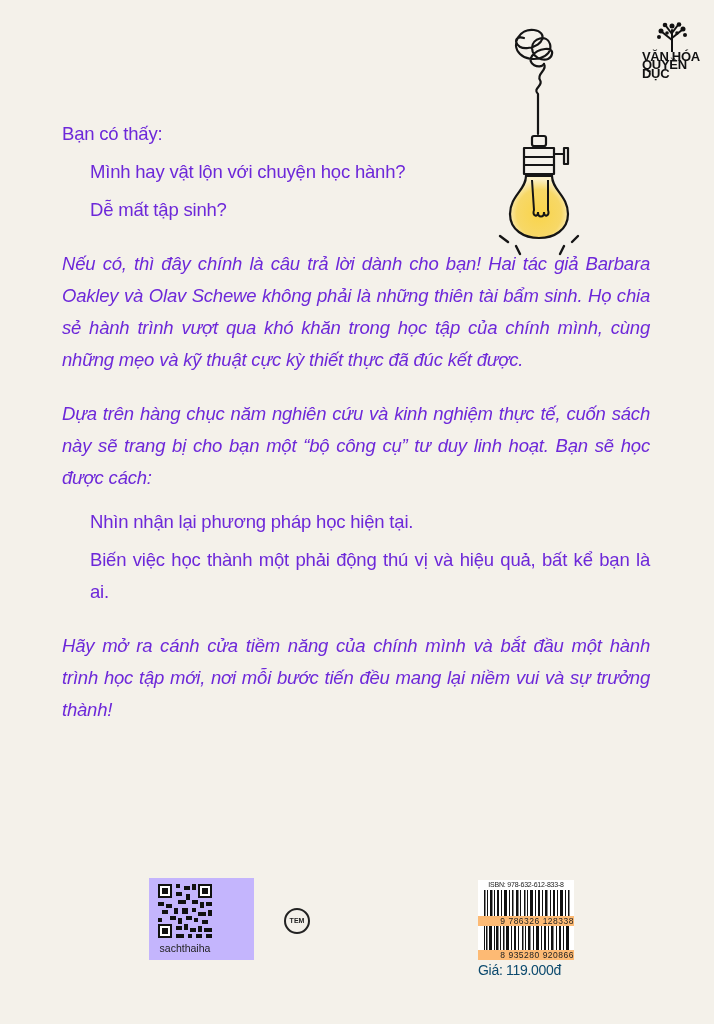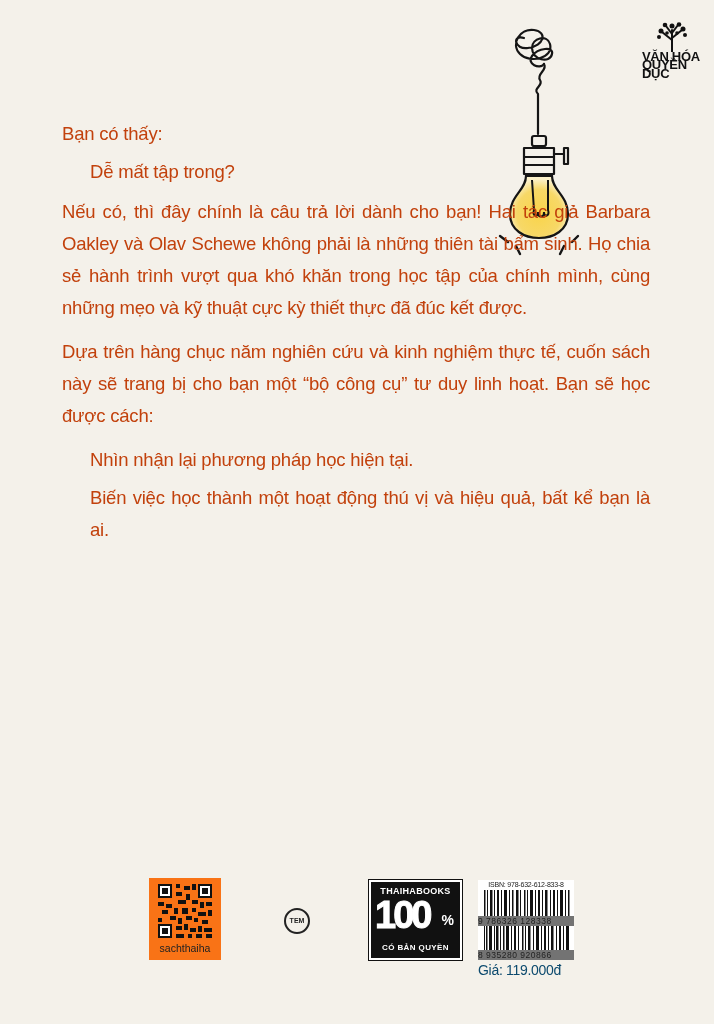--- a/index.html
+++ b/index.html
@@ -22,34 +22,35 @@
   .logo .l1 { top:30px; }
   .logo .l2 { top:38px; }
 
   
   .bulb { position:absolute; left:492px; top:24px; width:100px; height:232px; }
 
   
   .text {
     position:absolute; left:62px; top:118px; width:588px;
     font-family:"Liberation Sans", sans-serif;
-    font-size:18.5px; line-height:32px; color:#c2410c;
+    font-size:18.5px; line-height:32px; color:#6d28d9;
     letter-spacing:-0.2px;
   }
   .text p { margin:0; }
   .text .intro { margin-bottom:6px; }
   .text .q { padding-left:28px; margin-bottom:6px; }
-  .text .para { text-align:justify; margin-top:8px; margin-bottom:12px; }
+  .text .para { text-align:justify; margin-top:22px; margin-bottom:12px;font-style:italic; }
   .text .li { padding-left:28px; margin-bottom:6px; text-align:justify; }
   .text .li.wrap { margin-bottom:12px; }
 
   
   .qr {
     position:absolute; left:149px; top:878px; width:72px; height:82px;
-    background:#f97316;
+    background:#c4b5fd;
+    padding-left:33px;
   }
   .qr svg { position:absolute; left:9px; top:6px; }
   .qr .cap {
     position:absolute; left:0; width:72px; top:64px; text-align:center;
     font-size:10.5px; color:#222;
   }
   .tem {
     position:absolute; left:284px; top:908px; width:22px; height:22px;
     border:2px solid #222; border-radius:50%;
     font-size:7px; font-weight:bold; text-align:center; line-height:22px; color:#222;
@@ -78,22 +79,22 @@
   }
   .barcode {
     position:absolute; left:478px; top:880px; width:96px; height:80px;
     background:#fff;
   }
   .barcode .isbn {
     position:absolute; top:1px; left:0; width:100%; text-align:center;
     font-size:7px; color:#222; letter-spacing:-0.2px;
   }
   .barcode .num {
-    position:absolute; left:0; width:100%; text-align:left;
-    font-size:8.5px; color:#222; letter-spacing:0.5px; background:#737373;
+    position:absolute; left:0; width:100%; text-align:right;
+    font-size:8.5px; color:#222; letter-spacing:0.5px; background:#fdba74;
   }
   .barcode .n1 { top:36px; }
   .barcode .n2 { top:70px; }
   .barcode svg { position:absolute; left:4px; }
   .price {
     position:absolute; left:478px; top:962px; width:100px;
     font-size:14px; color:#0c4a6e; letter-spacing:-0.3px;
   }
 </style>
 </head>
@@ -153,25 +154,27 @@
     <g stroke="#151515" stroke-width="2.4" stroke-linecap="round">
       <line x1="8" y1="212" x2="16" y2="218"></line>
       <line x1="24" y1="222" x2="28" y2="230"></line>
       <line x1="72" y1="222" x2="68" y2="230"></line>
       <line x1="86" y1="212" x2="80" y2="218"></line>
     </g>
   </svg>
 
   <div class="text">
     <p class="intro">Bạn có thấy:</p>
-    <p class="q">Dễ mất tập trong?</p>
+    <p class="q">Mình hay vật lộn với chuyện học hành?</p>
+    <p class="q">Dễ mất tập sinh?</p>
     <p class="para" style="width:588px">Nếu có, thì đây chính là câu trả lời dành cho bạn! Hai tác giả Barbara Oakley và Olav Schewe không phải là những thiên tài bẩm sinh. Họ chia sẻ hành trình vượt qua khó khăn trong học tập của chính mình, cùng những mẹo và kỹ thuật cực kỳ thiết thực đã đúc kết được.</p>
     <p class="para">Dựa trên hàng chục năm nghiên cứu và kinh nghiệm thực tế, cuốn sách này sẽ trang bị cho bạn một “bộ công cụ” tư duy linh hoạt. Bạn sẽ học được cách:</p>
     <p class="li">Nhìn nhận lại phương pháp học hiện tại.</p>
-    <p class="li wrap">Biến việc học thành một hoạt động thú vị và hiệu quả, bất kể bạn là ai.</p>
+    <p class="li wrap">Biến việc học thành một phải động thú vị và hiệu quả, bất kể bạn là ai.</p>
+    <p class="para">Hãy mở ra cánh cửa tiềm năng của chính mình và bắt đầu một hành trình học tập mới, nơi mỗi bước tiến đều mang lại niềm vui và sự trưởng thành!</p>
   </div>
 
   <div class="qr">
     <svg width="54" height="54" viewBox="0 0 27 27">
       <g fill="#111">
         <rect x="0" y="0" width="7" height="7"></rect>
           <rect x="1" y="1" width="5" height="5" fill="#fff"></rect>
           <rect x="2" y="2" width="3" height="3"></rect>
         <rect x="20" y="0" width="7" height="7"></rect>
           <rect x="21" y="1" width="5" height="5" fill="#fff"></rect>
@@ -211,26 +214,20 @@
           <rect x="15" y="25" width="2" height="2"></rect>
         <rect x="19" y="25" width="3" height="2"></rect>
           <rect x="24" y="25" width="3" height="2"></rect>
       </g>
     </svg>
     <div class="cap">sachthaiha</div>
   </div>
 
   <div class="tem">TEM</div>
 
-  <div class="badge">
-    <div class="brand">THAIHABOOKS</div>
-    <div class="big">100</div>
-    <div class="pct">%</div>
-    <div class="sub">CÓ BẢN QUYỀN</div>
-  </div>
 
   <div class="barcode">
     <div class="isbn">ISBN: 978-632-612-833-8</div>
     <svg style="top:10px" width="88" height="27" viewBox="0 0 88 27">
       <g fill="#111">
         <rect x="2" y="0" width="1.5" height="27"></rect>
           <rect x="5" y="0" width="1" height="27"></rect>
           <rect x="8" y="0" width="2.5" height="27"></rect>
         <rect x="12" y="0" width="1" height="27"></rect>
           <rect x="15" y="0" width="2" height="27"></rect>

